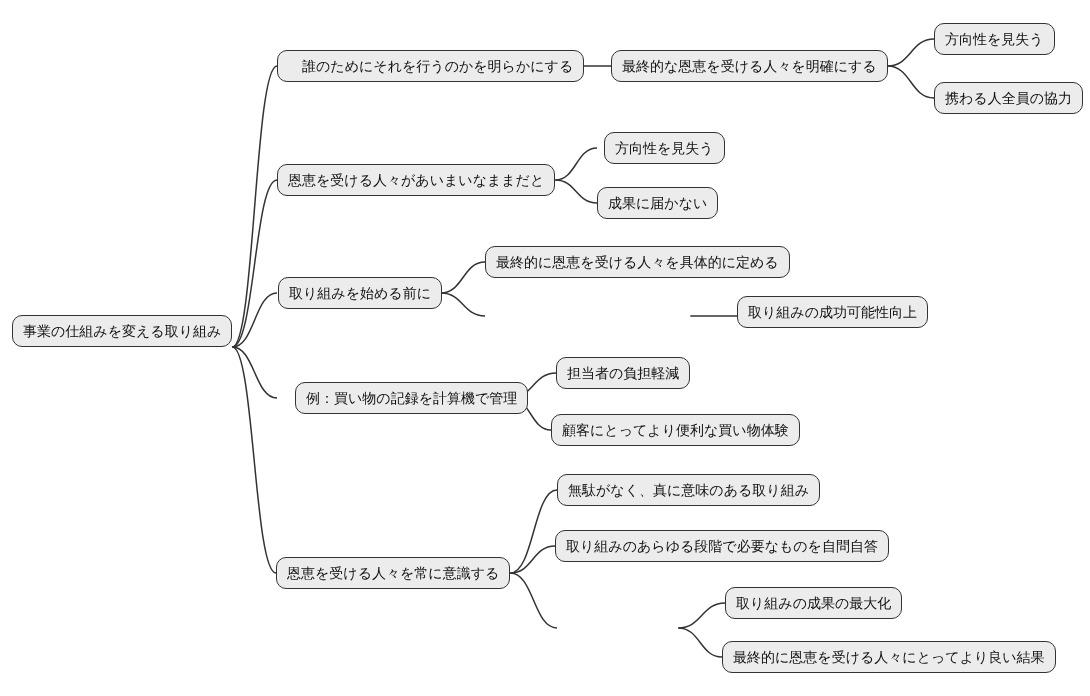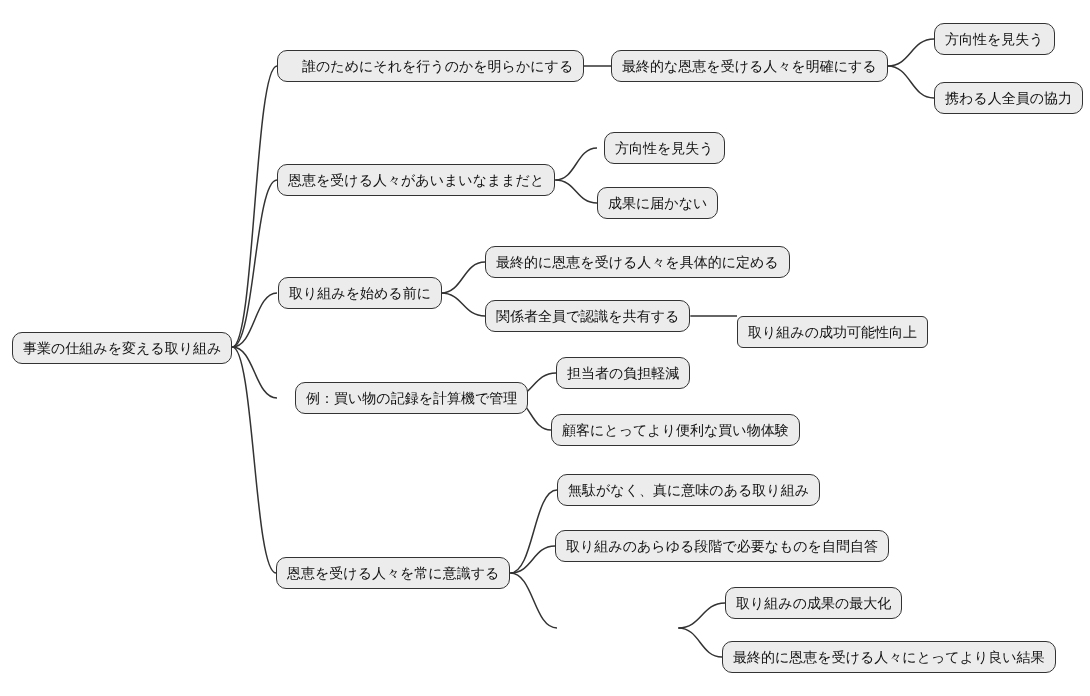--- a/index.html
+++ b/index.html
@@ -34,32 +34,32 @@
     background: #ececec;
     border: 1.5px solid #333333;
     border-radius: 10px;
     padding: 5px 10px;
     font-size: 14px;
     line-height: 20px;
     color: #111111;
     white-space: nowrap;
   }
   
-  #n-root   { left: 12px;  top: 332px; }
+  #n-root   { left: 12px;  top: 315px; }
   #n-b1     { left: 277px; top: 50px; padding-left: 24px;  }
   #n-b1c1   { left: 611px; top: 50px;  }
   #n-b1c1a  { left: 934px; top: 23px;  }
   #n-b1c1b  { left: 934px; top: 82px;  }
   #n-b2     { left: 277px; top: 164px; }
   #n-b2c1   { left: 597px; top: 132px; margin-left: 7px; }
   #n-b2c2   { left: 597px; top: 187px; }
   #n-b3     { left: 278px; top: 277px; }
   #n-b3c1   { left: 485px; top: 246px; }
   #n-b3c2   { left: 485px; top: 300px; }
-  #n-b3c2a  { left: 737px; top: 316px; border-radius: 6px; }
+  #n-b3c2a  { left: 737px; top: 296px; }
   #n-b4     { left: 277px; top: 382px; margin-left: 18px; }
   #n-b4c1   { left: 556px; top: 357px; }
   #n-b4c2   { left: 551px; top: 414px; }
   #n-b5     { left: 276px; top: 557px; }
   #n-b5c1   { left: 557px; top: 474px; }
   #n-b5c2   { left: 555px; top: 530px; }
   #n-b5c3   { left: 557px; top: 612px; }
   #n-b5c3a  { left: 725px; top: 587px; }
   #n-b5c3b  { left: 722px; top: 641px; }
 </style>
@@ -97,21 +97,20 @@
   <div class="node" id="n-b1c1">最終的な恩恵を受ける人々を明確にする</div>
   <div class="node" id="n-b1c1a">方向性を見失う</div>
   <div class="node" id="n-b1c1b">携わる人全員の協力</div>
 
   <div class="node" id="n-b2">恩恵を受ける人々があいまいなままだと</div>
   <div class="node" id="n-b2c1">方向性を見失う</div>
   <div class="node" id="n-b2c2">成果に届かない</div>
 
   <div class="node" id="n-b3">取り組みを始める前に</div>
   <div class="node" id="n-b3c1">最終的に恩恵を受ける人々を具体的に定める</div>
-  <div class="node" id="n-b3c2">関係者全員で認識を共有する</div>
   <div class="node" id="n-b3c2a">取り組みの成功可能性向上</div>
 
   <div class="node" id="n-b4">例：買い物の記録を計算機で管理</div>
   <div class="node" id="n-b4c1">担当者の負担軽減</div>
   <div class="node" id="n-b4c2">顧客にとってより便利な買い物体験</div>
 
   <div class="node" id="n-b5">恩恵を受ける人々を常に意識する</div>
   <div class="node" id="n-b5c1">無駄がなく、真に意味のある取り組み</div>
   <div class="node" id="n-b5c2">取り組みのあらゆる段階で必要なものを自問自答</div>
   <div class="node" id="n-b5c3a">取り組みの成果の最大化</div>

